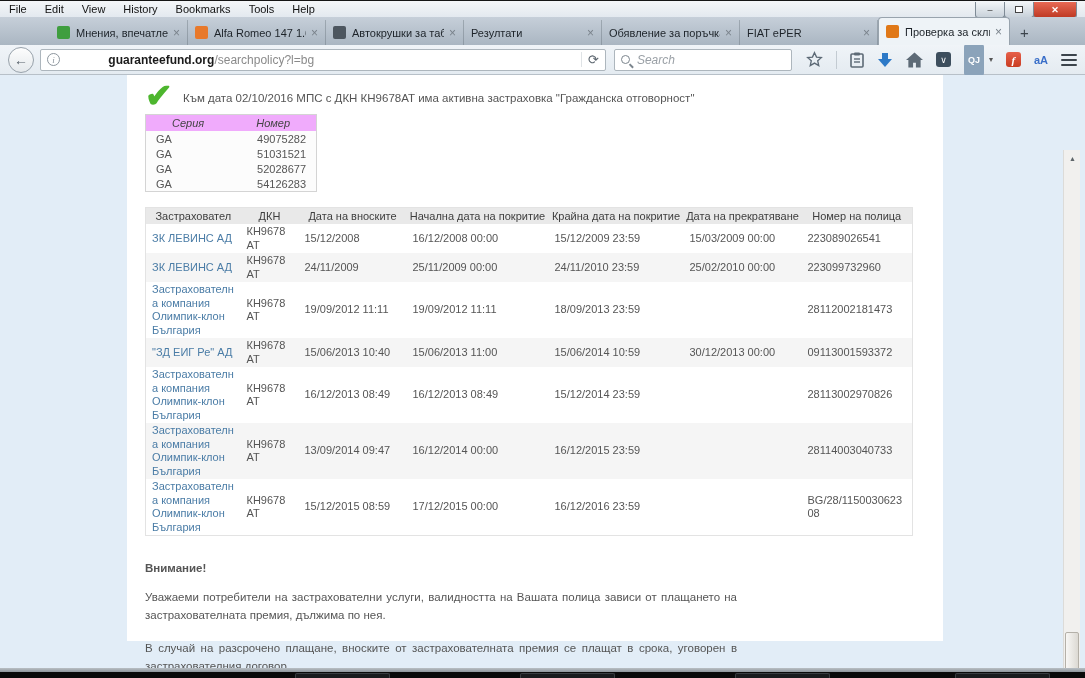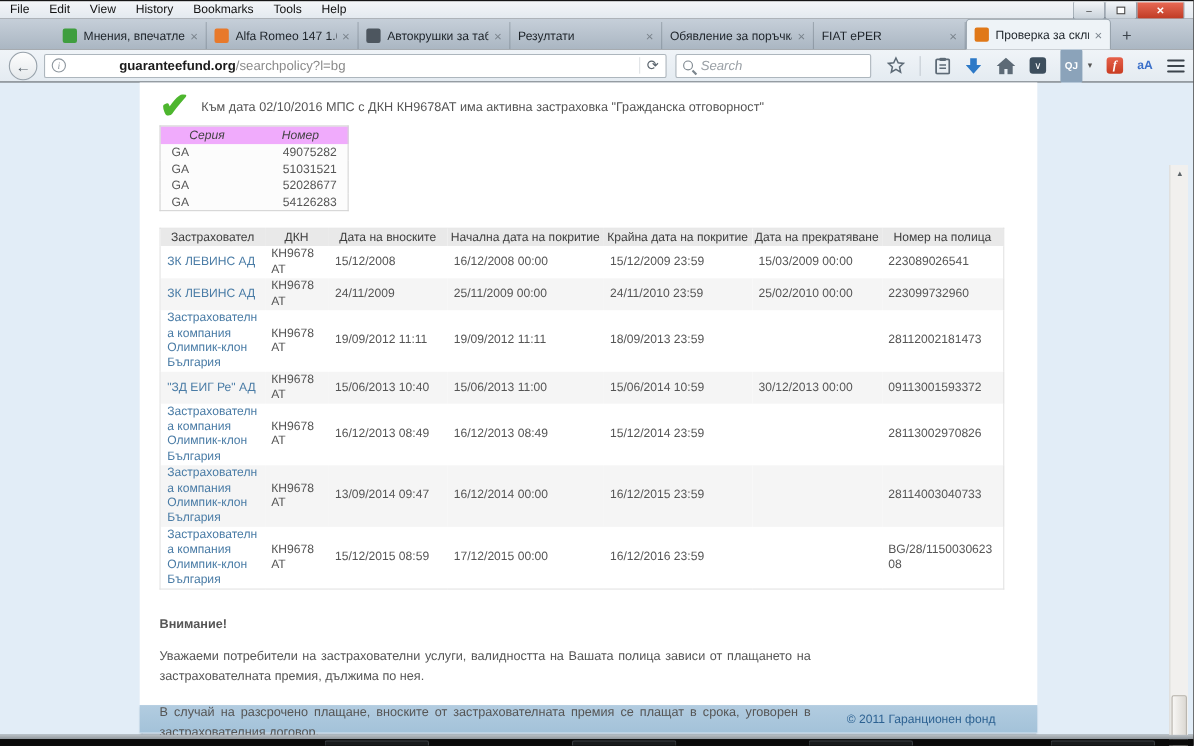--- a/index.html
+++ b/index.html
@@ -349,23 +349,20 @@
             </tbody>
         </table>
 
         <div class="warning">
           <div class="warning-title">Внимание!</div>
           <p>Уважаеми потребители на застрахователни услуги, валидността на Вашата полица зависи от плащането на застрахователната премия, дължима по нея.</p>
           <p>В случай на разсрочено плащане, вноските от застрахователната премия се плащат в срока, уговорен в застрахователния договор.</p>
         </div>
       </div>
 
-      <div class="page-footer">
-        <span>© 2011 Гаранционен фонд</span>
-      </div>
     </div>
 
     <div class="scrollbar">
       <span class="sb-arrow up">▲</span>
       <span class="sb-thumb"></span>
 
     </div>
   </div>
 
   <div class="win-bottom"></div>

